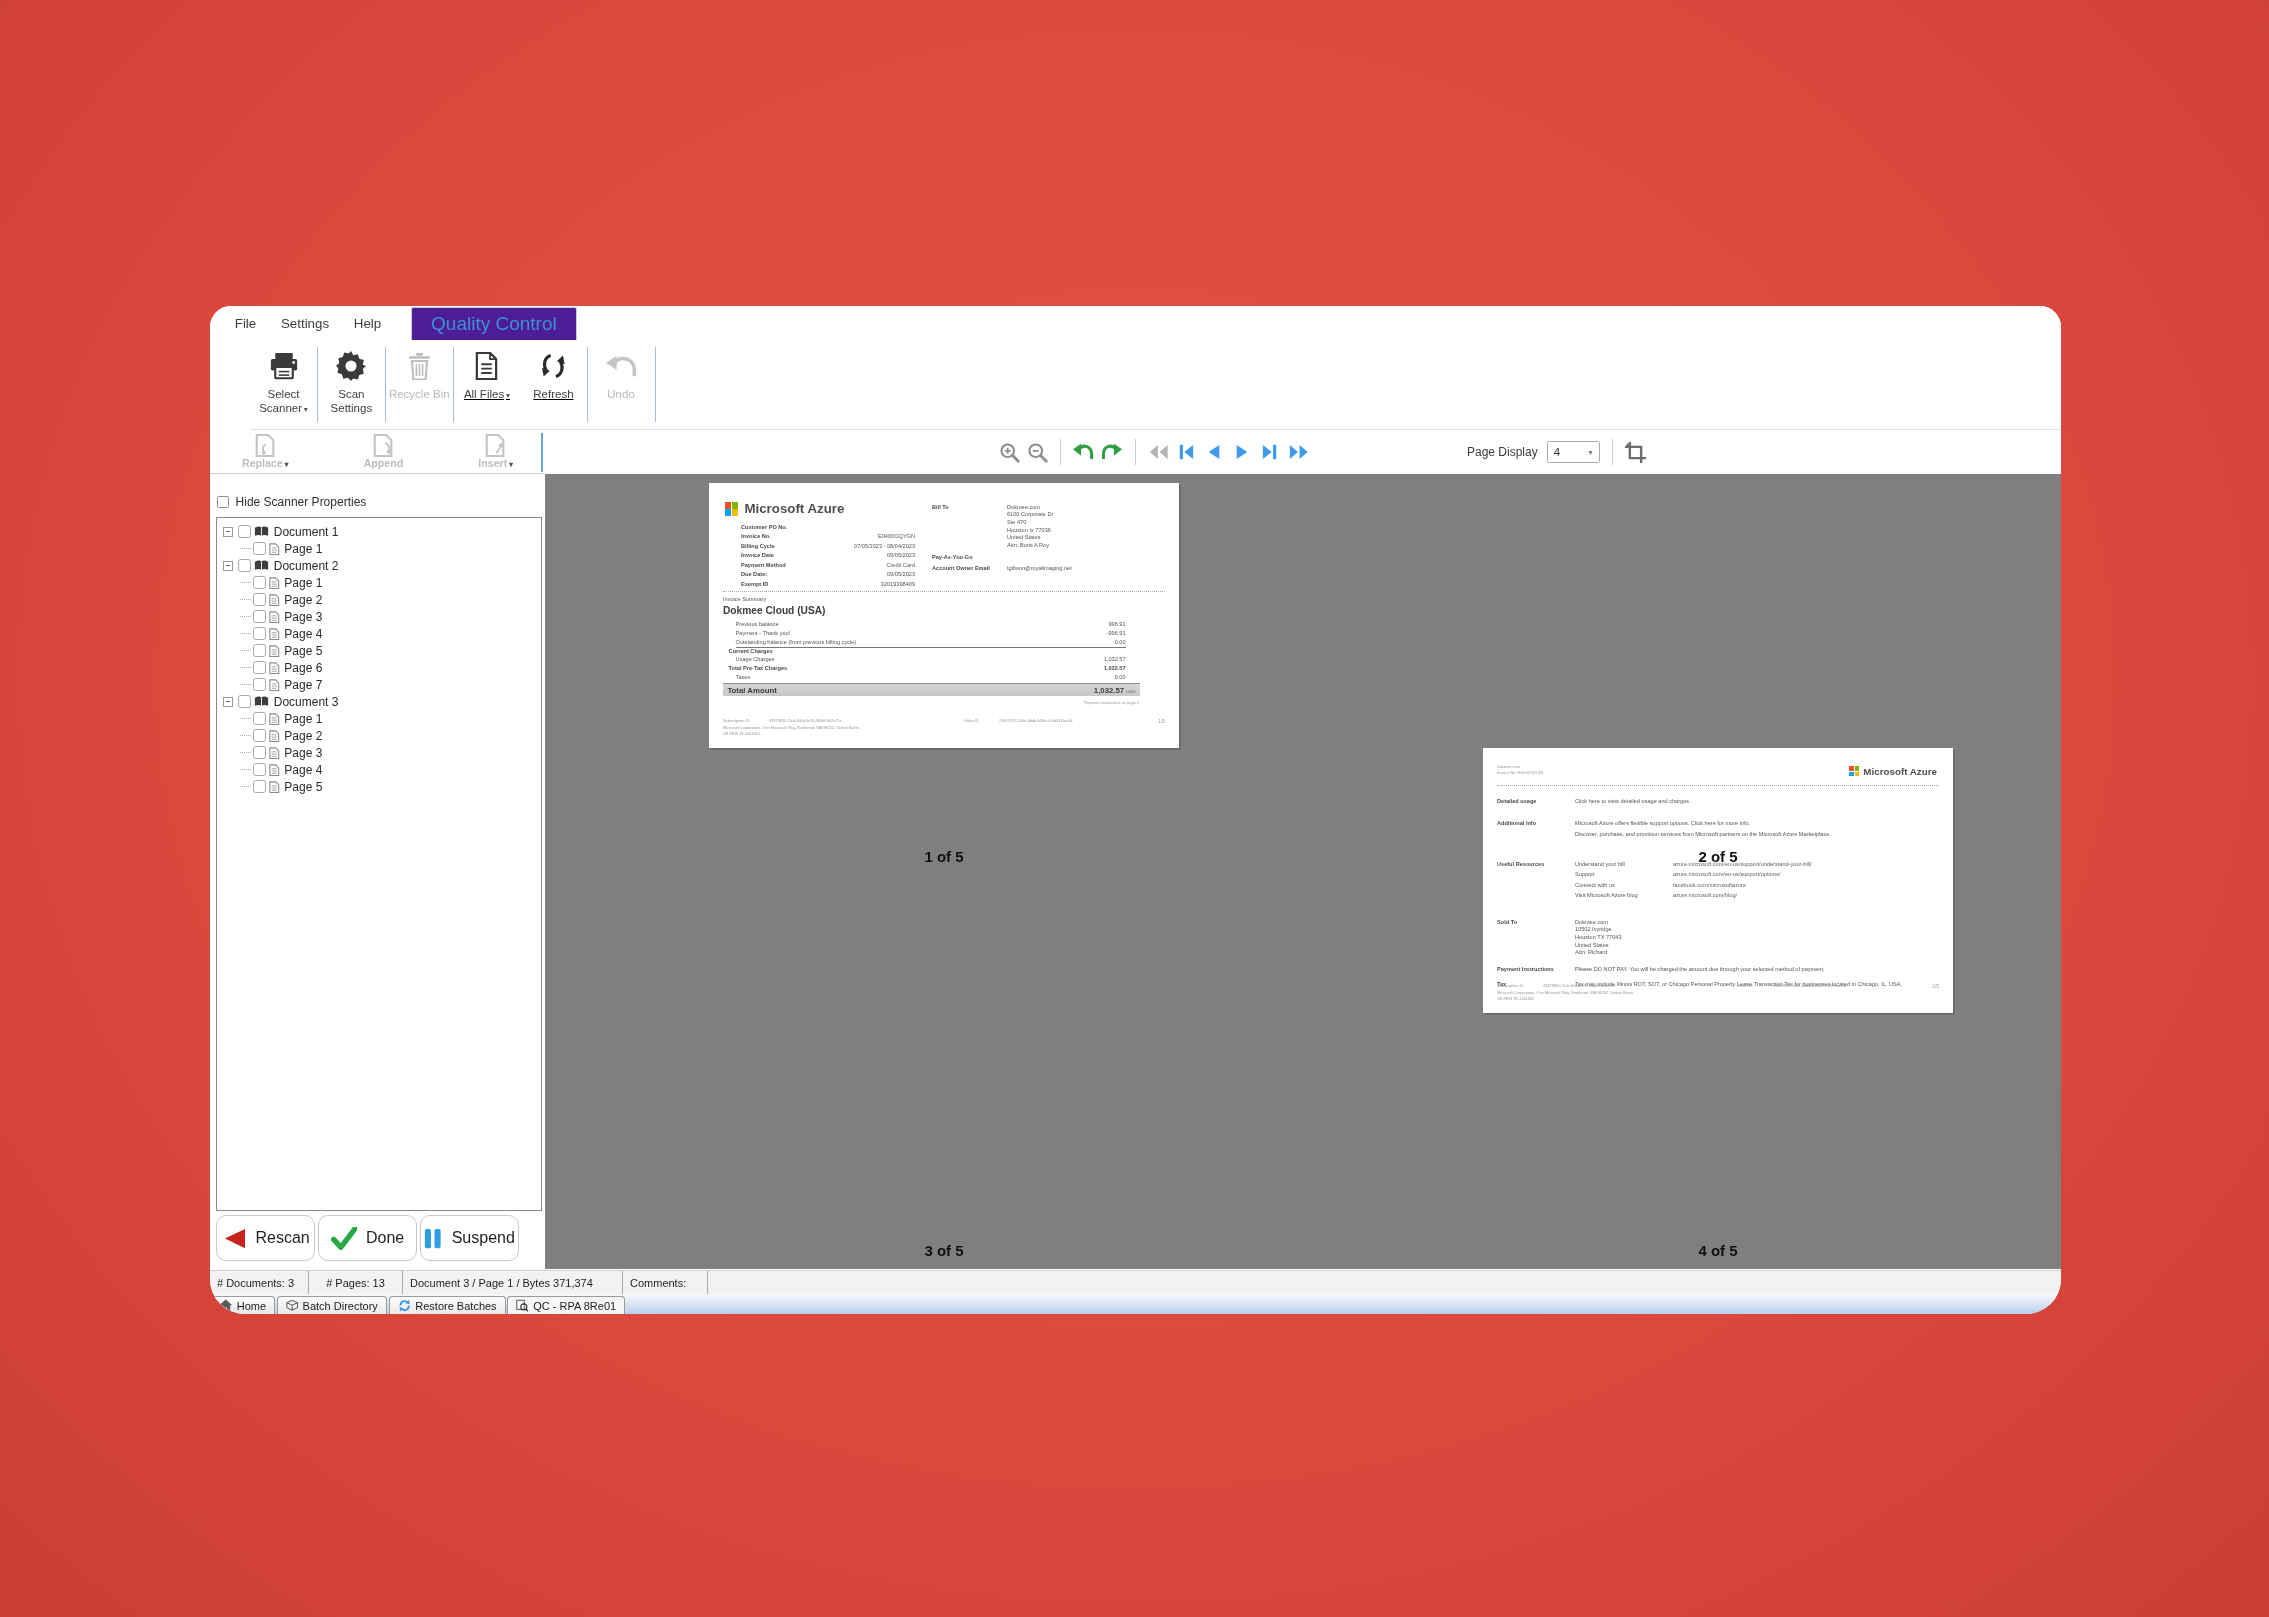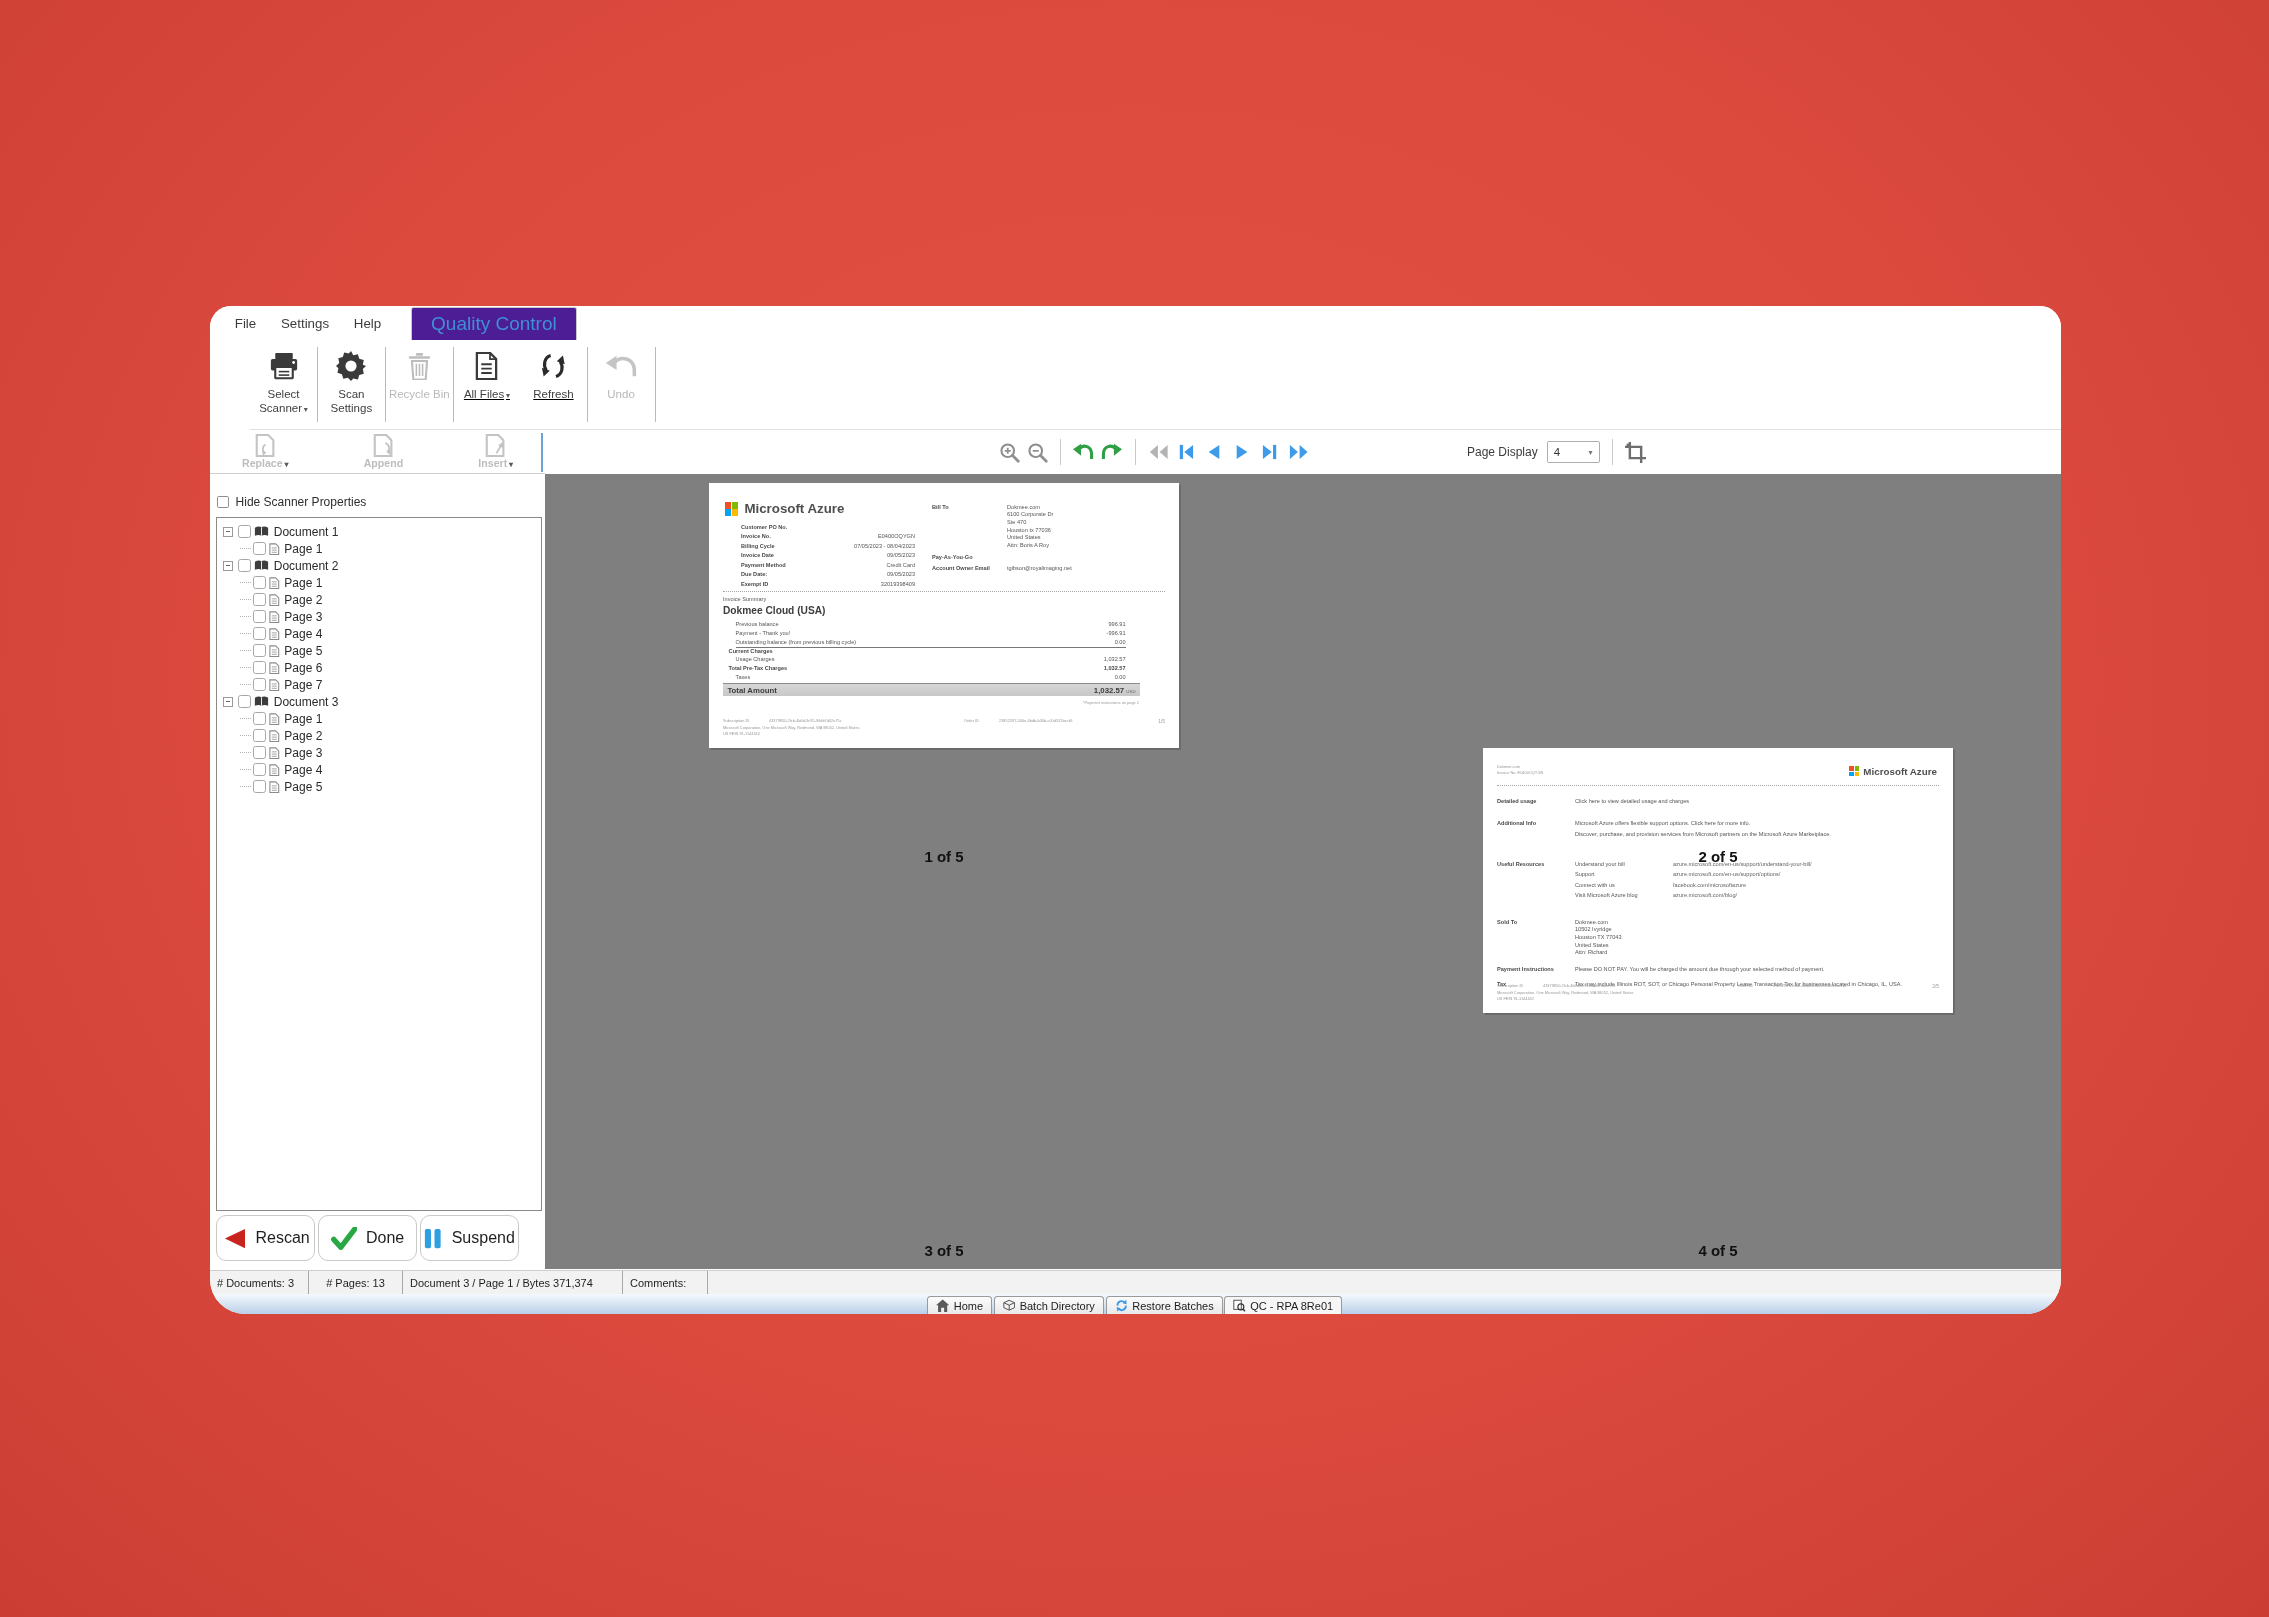--- a/index.html
+++ b/index.html
@@ -110,21 +110,21 @@
   
   .statusbar { position:absolute; left:0; top:964px; width:100%; height:24px; background:#f2f2f2;
                border-top:0.9px solid #cfcfcf; display:flex; align-items:stretch; font-size:11px; color:#1e1e1e; }
   .sb-cell { display:flex; align-items:center; padding:0 7px; border-right:0.9px solid #a8a8a8; white-space:nowrap; }
   .sb-doc { width:99px; } .sb-pages { width:94px; justify-content:center; }
   .sb-detail { width:220px; } .sb-comments { width:85px; }
   .sb-rest { flex:1; border-right:none; }
 
   
   .taskbar { position:absolute; left:0; top:988px; width:100%; height:20.4px;
-             background:linear-gradient(#f5f9fd,#d5e3f2 55%,#b7d0ea); display:flex; align-items:flex-end;justify-content:center; }
+             background:linear-gradient(#f5f9fd,#d5e3f2 55%,#b7d0ea); display:flex; align-items:flex-end; }
   .task-tab { height:18.6px; margin-top:0.9px; background:linear-gradient(#fcfcfc,#e9e9e9); border:0.9px solid #9a9a9a;
               border-bottom:none; border-radius:3.5px 3.5px 0 0; display:flex; align-items:center; gap:4.4px;
               padding:0 8px; font-size:11px; color:#1c1c1c; margin-right:1.8px; }
   .task-tab.active { background:#f6f6f6; }
   svg { display:block; }
 </style>
 </head>
 <body>
 
 <div class="frame"></div>

